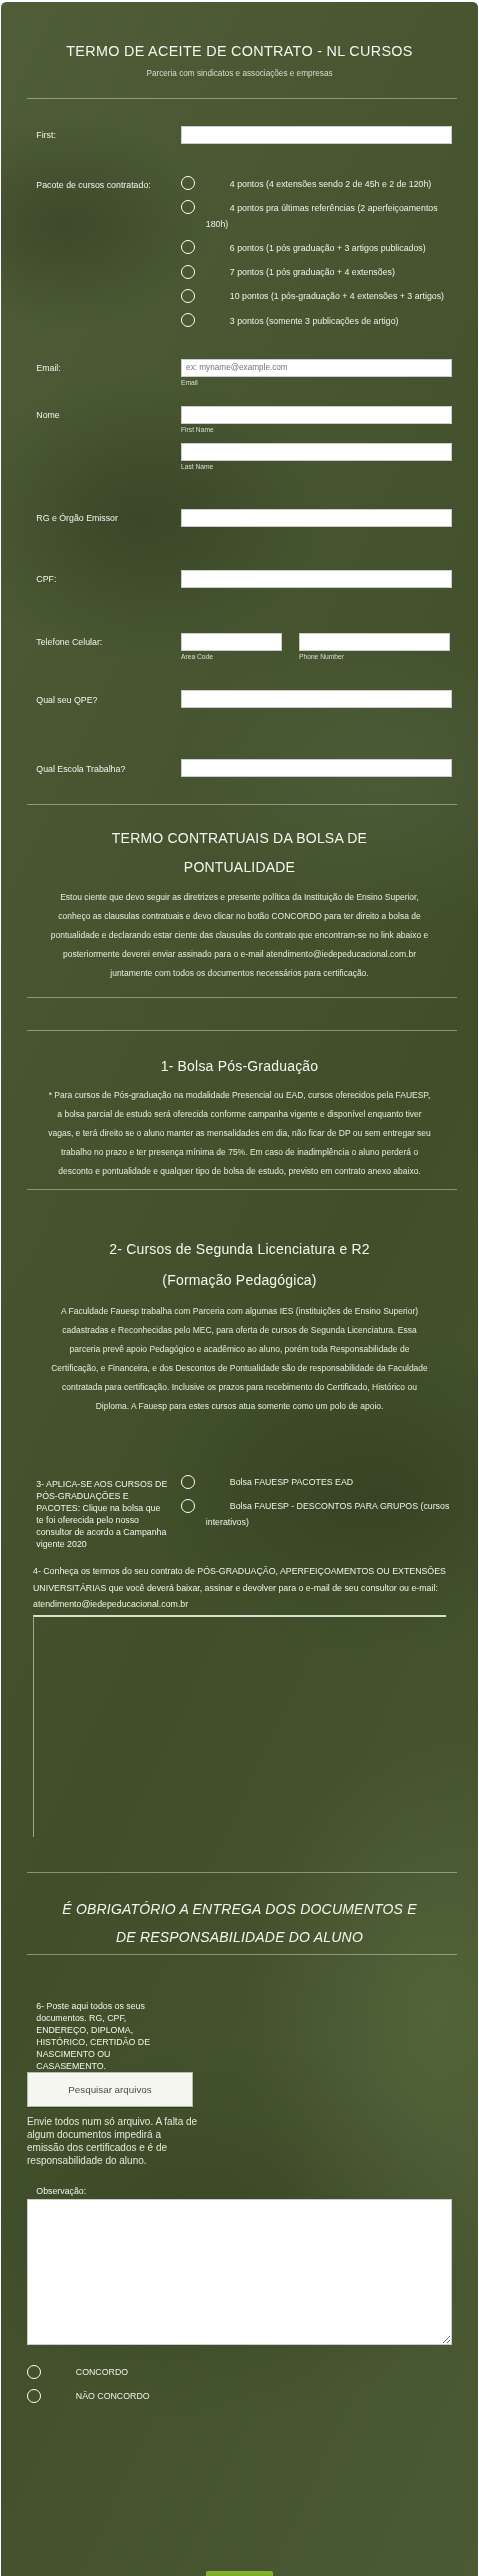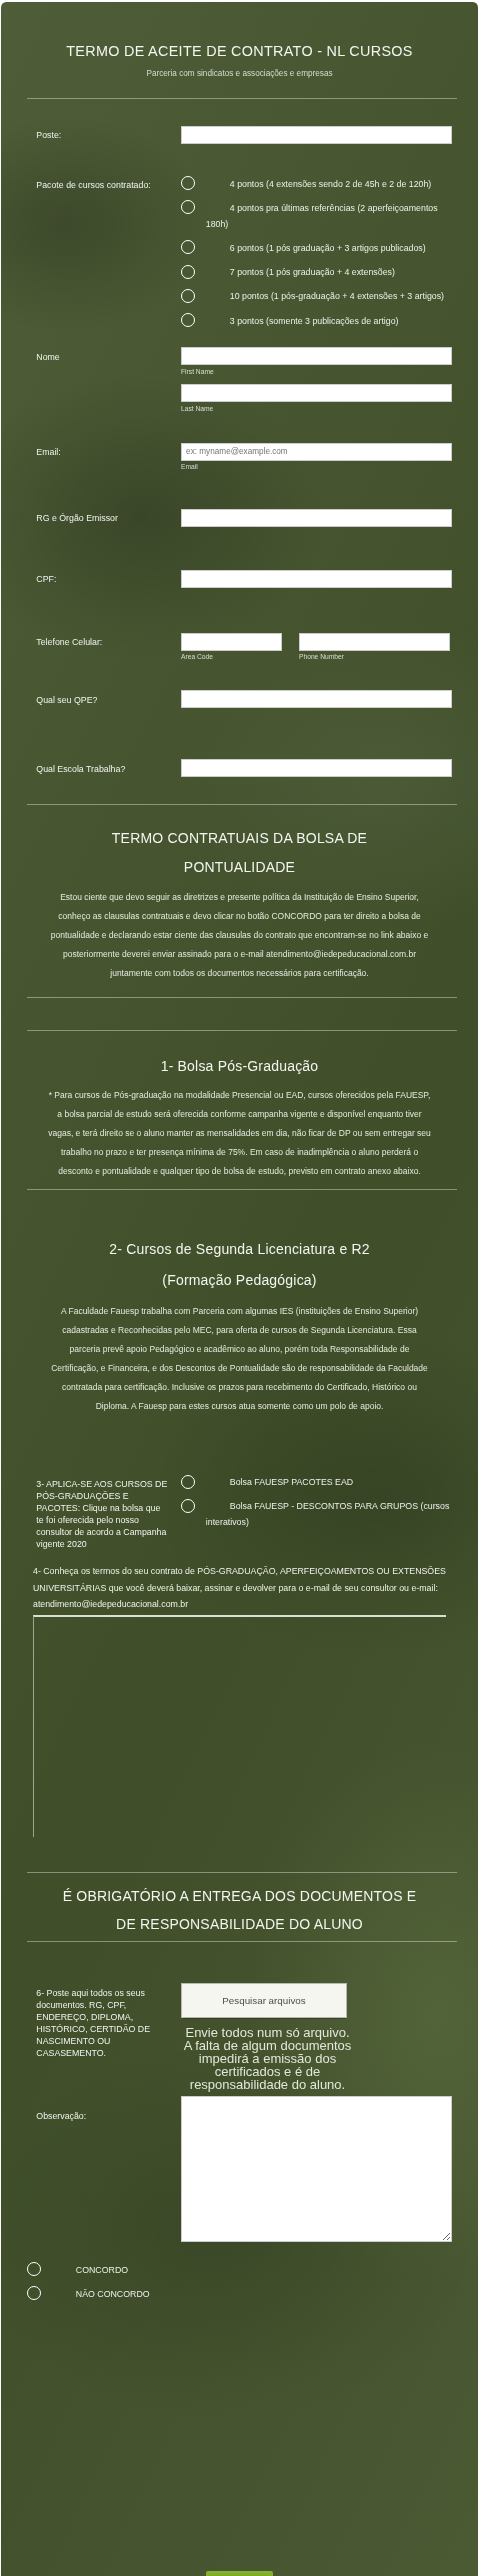--- a/index.html
+++ b/index.html
@@ -89,23 +89,22 @@
     margin-left: 32px; width: 413px; height: 222px;
     border-top: 2.1px solid rgba(235,240,225,0.9);
     border-left: 1px solid rgba(235,240,225,0.55);
   }
   .upload-btn {
     width: 166px; height: 35px; background: #f6f6f1;
     border: 0.5px solid #b9b9b2; box-shadow: 0 0.5px 1px rgba(0,0,0,0.25);
     font-size: 9.8px; color: #4d4d4d; font-family: inherit; cursor: pointer;
   }
   .upload-sub {
-    width: 173px; margin-top: 7.7px; font-size: 13px; line-height: 13px;
+    width: 173px; margin-top: 7.7px; font-size: 10px; line-height: 13px;
     color: #e3e6da;
-    text-align: center;
   }
   .obs-textarea {
     width: 100%; height: 146px; background: #ffffff; border: 0.5px solid #cccccc;
     resize: vertical; font-size: 7.7px; padding: 3.1px 4.1px; color: #333; font-family: inherit;
   }
   .submit-area {
     position: absolute; left: 0; bottom: 24px; width: 100%; text-align: center;
   }
   .submit-btn {
     width: 67px; height: 35px; background: #79aa1c; border: none; border-radius: 2.1px;
@@ -129,41 +128,41 @@
   .d4 { margin-top: 32px; }
   .b1-heading { margin-top: 20.6px; }
   .b1-body    { margin-top: 5.2px; }
   .d5 { margin-top: 7.7px; }
   .b2-heading { margin-top: 44px; line-height: 31px; padding: 0 77px; }
   .b2-body    { margin-top: 6.7px; }
   .item3-row  { margin-top: 58px; }
   .item4-text { margin-top: 13.4px; }
   .embed-box  { margin-top: 2.1px; }
   .d6 { margin-top: 35px; }
-  .docs-heading { margin-top: 9px; padding: 0 57px; line-height: 28px; }
+  .docs-heading { margin-top: 22px; padding: 0 57px; line-height: 28px; font-style: italic; }
   .d7 { margin-top: 3.6px; }
-  .item6-row { margin-top: 41px; }
-  .obs-row   { margin-top: 5.2px; }
+  .item6-row { margin-top: 41px; flex-direction: column; }
+  .obs-row   { margin-top: 5.2px; flex-direction: column; }
   .item5-row { margin-top: 17.5px; }
   .tel-fields { display: flex; gap: 17px; }
 </style>
 </head>
 <body>
 
 <div class="card">
 
   <div class="form-header">
     <h1 class="form-title">TERMO DE ACEITE DE CONTRATO - NL CURSOS</h1>
     <div class="form-subtitle">Parceria com sindicatos e associações e empresas</div>
   </div>
 
   <hr class="divider d1">
 
   <div class="row curso-row">
-    <div class="qlabel">Poste:</div>
+    <div class="qlabel">First:</div>
     <div class="control">
       <input type="text" class="text-input" style="">
     </div>
   </div>
 
   <div class="row pacote-row">
     <div class="qlabel">Pacote de cursos contratado:</div>
     <div class="control">
       <div class="radio-option">
         <span class="radio-circle"></span>
@@ -182,38 +181,38 @@
         <span class="radio-text">7 pontos (1 pós graduação + 4 extensões)</span>
       </div>
       <div class="radio-option">
         <span class="radio-circle"></span>
         <span class="radio-text">10 pontos (1 pós-graduação + 4 extensões + 3 artigos)</span>
       </div>
       <div class="radio-option">
         <span class="radio-circle"></span>
         <span class="radio-text">3 pontos (somente 3 publicações de artigo)</span>
       </div>
+    </div>
+  </div>
+
+  <div class="row email-row">
+    <div class="qlabel">Email:</div>
+    <div class="control">
+      <input type="text" class="text-input" placeholder="ex: myname@example.com" style="">
+      <div class="sublabel">Email</div>
     </div>
   </div>
 
   <div class="row nome-row">
     <div class="qlabel">Nome</div>
     <div class="control">
       <input type="text" class="text-input" style="">
       <div class="sublabel">First Name</div>
       <input type="text" class="text-input stack-gap" style="">
       <div class="sublabel">Last Name</div>
-    </div>
-  </div>
-
-  <div class="row email-row">
-    <div class="qlabel">Email:</div>
-    <div class="control">
-      <input type="text" class="text-input" placeholder="ex: myname@example.com" style="">
-      <div class="sublabel">Email</div>
     </div>
   </div>
 
   <div class="row rg-row">
     <div class="qlabel">RG e Órgão Emissor</div>
     <div class="control">
       <input type="text" class="text-input" style="">
     </div>
   </div>
 

